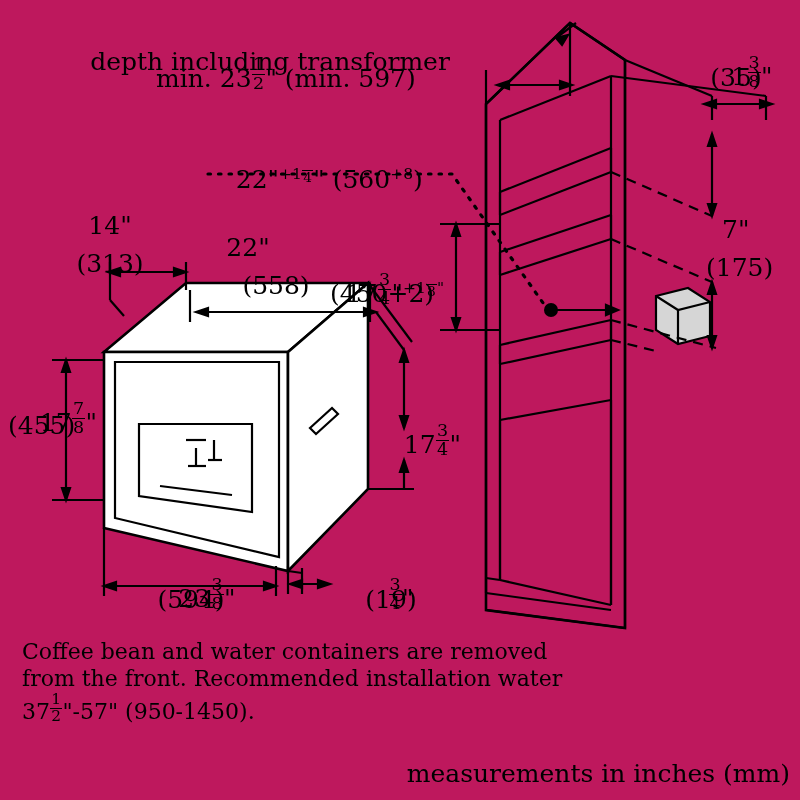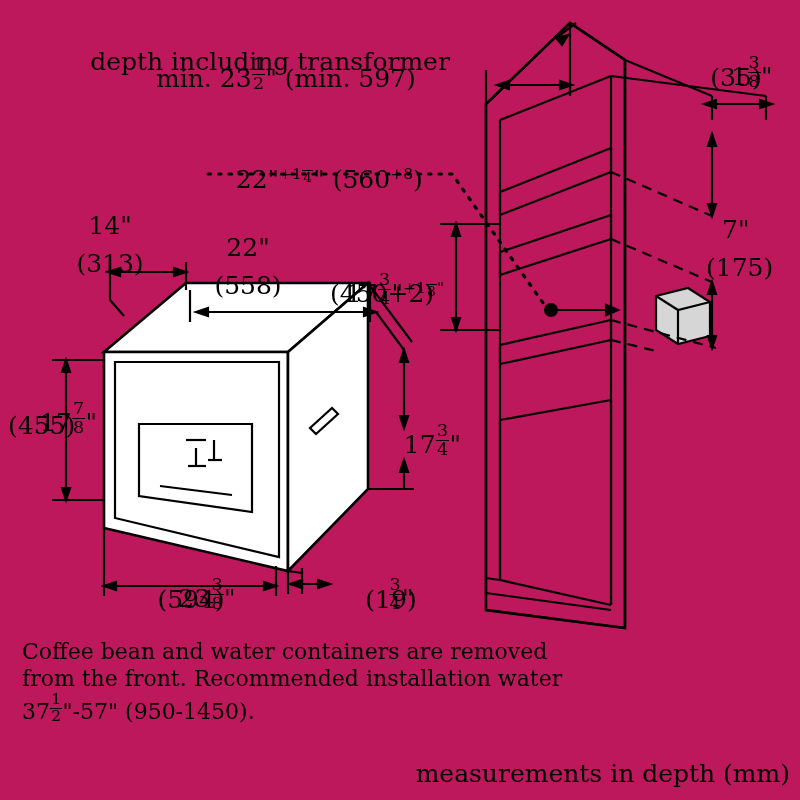--- a/index.html
+++ b/index.html
@@ -259,21 +259,21 @@
   </div>
   <div class="lbl c f25" style="left:676px; top:64px; width:120px;">(35)</div>
 
   <div class="lbl l f25" style="left:722px; top:216px; width:80px;">7"</div>
   <div class="lbl l f25" style="left:706px; top:254px; width:100px;">(175)</div>
 
   <div class="lbl c f25" style="left:50px; top:212px; width:120px;">14"</div>
   <div class="lbl c f25" style="left:50px; top:250px; width:120px;">(313)</div>
 
   <div class="lbl c f25" style="left:188px; top:234px; width:120px;">22"</div>
-  <div class="lbl c f25" style="left:188px; top:272px; width:120px;">(558)</div>
+  <div class="lbl c f25" style="left:188px; top:272px; width:120px;padding-left:28px;">(558)</div>
 
   <div class="lbl l f25" style="left:314px; top:242px; width:210px;">
     <span>17</span><span class="frac"><span class="num">3</span><span class="den">4</span></span><span>"</span><span class="sup">+1</span><span class="frac" style="vertical-align:0.45em; font-size:0.55em;"><span class="num">&nbsp;</span><span class="den">8</span></span><span class="sup">"</span>
   </div>
   <div class="lbl l f25" style="left:330px; top:280px; width:200px;">(450+2)</div>
 
   <div class="lbl l f25" style="left:8px; top:372px; width:120px;">
     <span>17</span><span class="frac"><span class="num">7</span><span class="den">8</span></span><span>"</span>
   </div>
   <div class="lbl l f25" style="left:8px; top:412px; width:120px;">(455)</div>
@@ -291,15 +291,15 @@
     <span class="frac"><span class="num">3</span><span class="den">4</span></span><span>"</span>
   </div>
   <div class="lbl c f25" style="left:336px; top:586px; width:110px;">(19)</div>
 
   <div class="note" style="left:22px; top:638px; width:730px;">
     <div>Coffee bean and water containers are removed</div>
     <div>from the front. Recommended installation water</div>
     <div><span>37</span><span class="frac"><span class="num">1</span><span class="den">2</span></span><span>"-57" (950-1450).</span></div>
   </div>
 
-  <div class="lbl r f25" style="left:280px; top:760px; width:510px;">measurements in depth (mm)</div>
+  <div class="lbl r f25" style="left:280px; top:760px; width:510px;">measurements in inches (mm)</div>
 
 </div>
 
 </body></html>

